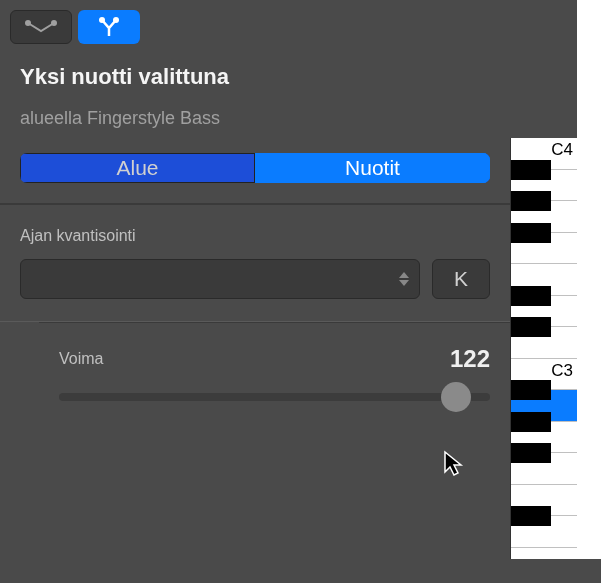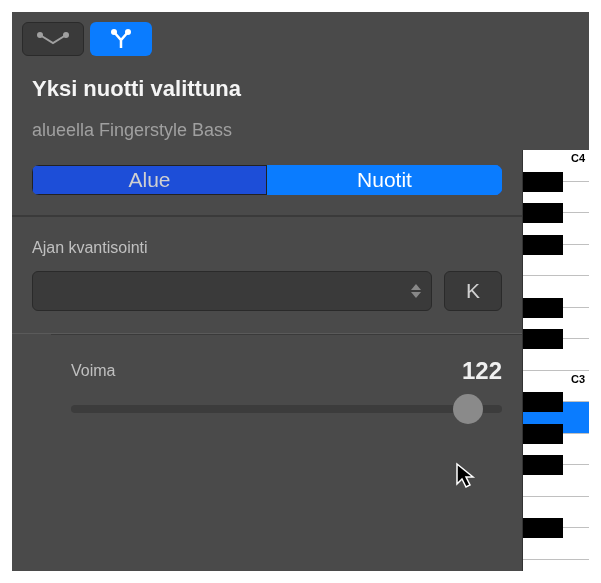--- a/index.html
+++ b/index.html
@@ -6,21 +6,20 @@
     body {
       width: 601px;
       height: 583px;
       background: #4a4a4a;
       font-family: -apple-system, BlinkMacSystemFont, "Helvetica Neue", Arial, sans-serif;
       color: #c8c8c8;
       position: relative;
       overflow: hidden;
     }
     .outer {
-      padding: 12px;
       background: #fff;
     }
     .panel-wrap {
       background: #4a4a4a;
       position: relative;
       width: 577px;
       height: 559px;
       overflow: hidden;
     }
     .main-panel {
@@ -186,22 +185,22 @@
       width: 40px;
       height: 20px;
       background: #000;
       top: -10px;
       z-index: 2;
     }
     .key-label {
       position: absolute;
       right: 4px;
       top: 2px;
-      font-size: 11px;
-      font-weight: 700;
+      font-size: 17px;
+      font-weight: 400;
       color: #000;
       z-index: 3;
     }
   </style>
 </head>
 <body>
 
 <div class="outer">
   <div class="panel-wrap">
     <div class="main-panel">

